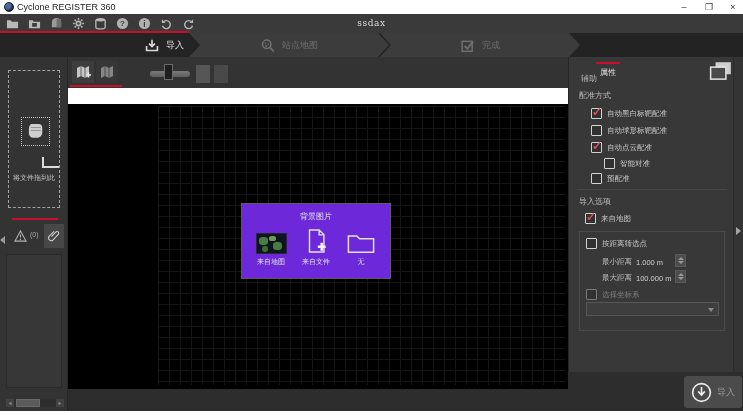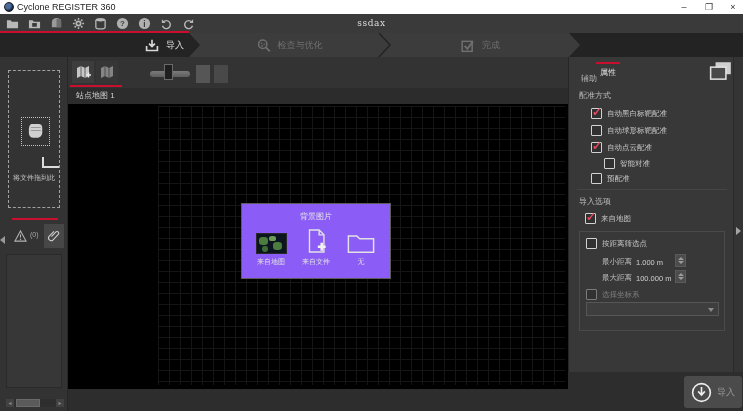--- a/index.html
+++ b/index.html
@@ -53,21 +53,21 @@
   .slider-track{position:absolute;left:82px;top:14px;width:40px;height:6px;background:linear-gradient(#7a7a7a,#5e5e5e);border-radius:3px;}
   .slider-handle{position:absolute;left:96px;top:7px;width:9px;height:16px;background:#1f1f1f;border:1px solid #6a6a6a;box-sizing:border-box;}
   .hbtn{position:absolute;top:8px;width:14px;height:18px;background:#565656;}
   .sitemapbar{left:68px;top:88px;width:500px;height:16px;background:#2c2c2c;color:#cfcfcf;font-size:8px;line-height:16px;}
   .sitemapbar span{margin-left:8px;}
   .canvas{left:68px;top:104px;width:500px;height:285px;background:#000;}
   .grid{position:absolute;left:90px;top:2px;right:3px;bottom:4px;
         background-image:linear-gradient(#151515 1px,transparent 1px),linear-gradient(90deg,#151515 1px,transparent 1px);
         background-size:11px 11px;}
   
-  .dialog{left:241px;top:203px;width:150px;height:76px;background:#8b5cf6;border:1px solid #5c5c5c;box-sizing:border-box;}
+  .dialog{left:241px;top:203px;width:150px;height:76px;background:#6d28d9;border:1px solid #5c5c5c;box-sizing:border-box;}
   .dlg-title{position:absolute;left:0;top:7px;width:100%;text-align:center;color:#e6e6e6;font-size:8px;}
   .dlg-opts{position:absolute;left:8px;top:22px;right:8px;display:flex;justify-content:space-between;}
   .dlg-item{width:42px;display:flex;flex-direction:column;align-items:center;gap:3px;cursor:pointer;}
   .dlg-ico{height:28px;display:flex;align-items:flex-end;justify-content:center;}
   .dlg-lbl{color:#e2e2e2;font-size:7px;white-space:nowrap;}
   .mapthumb{width:31px;height:21px;background:#0d1520;position:relative;overflow:hidden;border:1px solid #2a2a2a;box-sizing:border-box;}
   .mapthumb i{position:absolute;background:#4c7d40;border-radius:40%;}
   
   .rpanel{left:568px;top:57px;width:165px;height:315px;background:#383838;border-left:1px solid #262626;box-sizing:border-box;}
   .rp-tab{position:absolute;top:5px;font-size:8px;color:#b9b9b9;padding:3px 4px;cursor:pointer;}
@@ -193,21 +193,21 @@
       <span>导入</span>
     </div>
     <div class="wtab wt2">
       <svg width="16" height="15" viewBox="0 0 18 18">
           <circle cx="7.5" cy="7.5" r="5" stroke="#9a9a9a" stroke-width="1.8" fill="none"></circle>
           <line x1="11.2" y1="11.2" x2="16" y2="16" stroke="#9a9a9a" stroke-width="2.2"></line>
           <circle cx="6" cy="6.3" r="1" fill="#9a9a9a"></circle>
           <circle cx="9.3" cy="7.5" r="1" fill="#9a9a9a"></circle>
           <circle cx="6.8" cy="9.5" r="1" fill="#9a9a9a"></circle>
         </svg>
-      <span>检查与优化</span>
+      <span>站点地图</span>
     </div>
     <div class="wtab wt3">
       <svg width="16" height="15" viewBox="0 0 18 18">
           <rect x="2" y="4" width="12" height="12" stroke="#9a9a9a" stroke-width="1.8" fill="none"></rect>
           <path d="M5 9.5l3.2 3.5L15 4" stroke="#9a9a9a" stroke-width="2.2" fill="none"></path>
         </svg>
       <span>完成</span>
     </div>
   </div>
 
@@ -259,23 +259,20 @@
           <path d="M6 2v10M10 4v10" stroke="#4a4a4a" stroke-width=".8"></path>
         </svg>
     </div>
     <div class="mt-redline"></div>
     <div class="slider-track"></div>
     <div class="slider-handle"></div>
     <div class="hbtn" style="left:128px;"></div>
     <div class="hbtn" style="left:146px;background:#494949;"></div>
   </div>
 
-  <div class="abs sitemapbar">
-    <span>站点地图 1</span>
-  </div>
 
   <div class="abs canvas">
     <div class="grid"></div>
   </div>
 
   <div class="abs dialog">
     <div class="dlg-title">背景图片</div>
     <div class="dlg-opts">
       <div class="dlg-item">
         <div class="dlg-ico">

